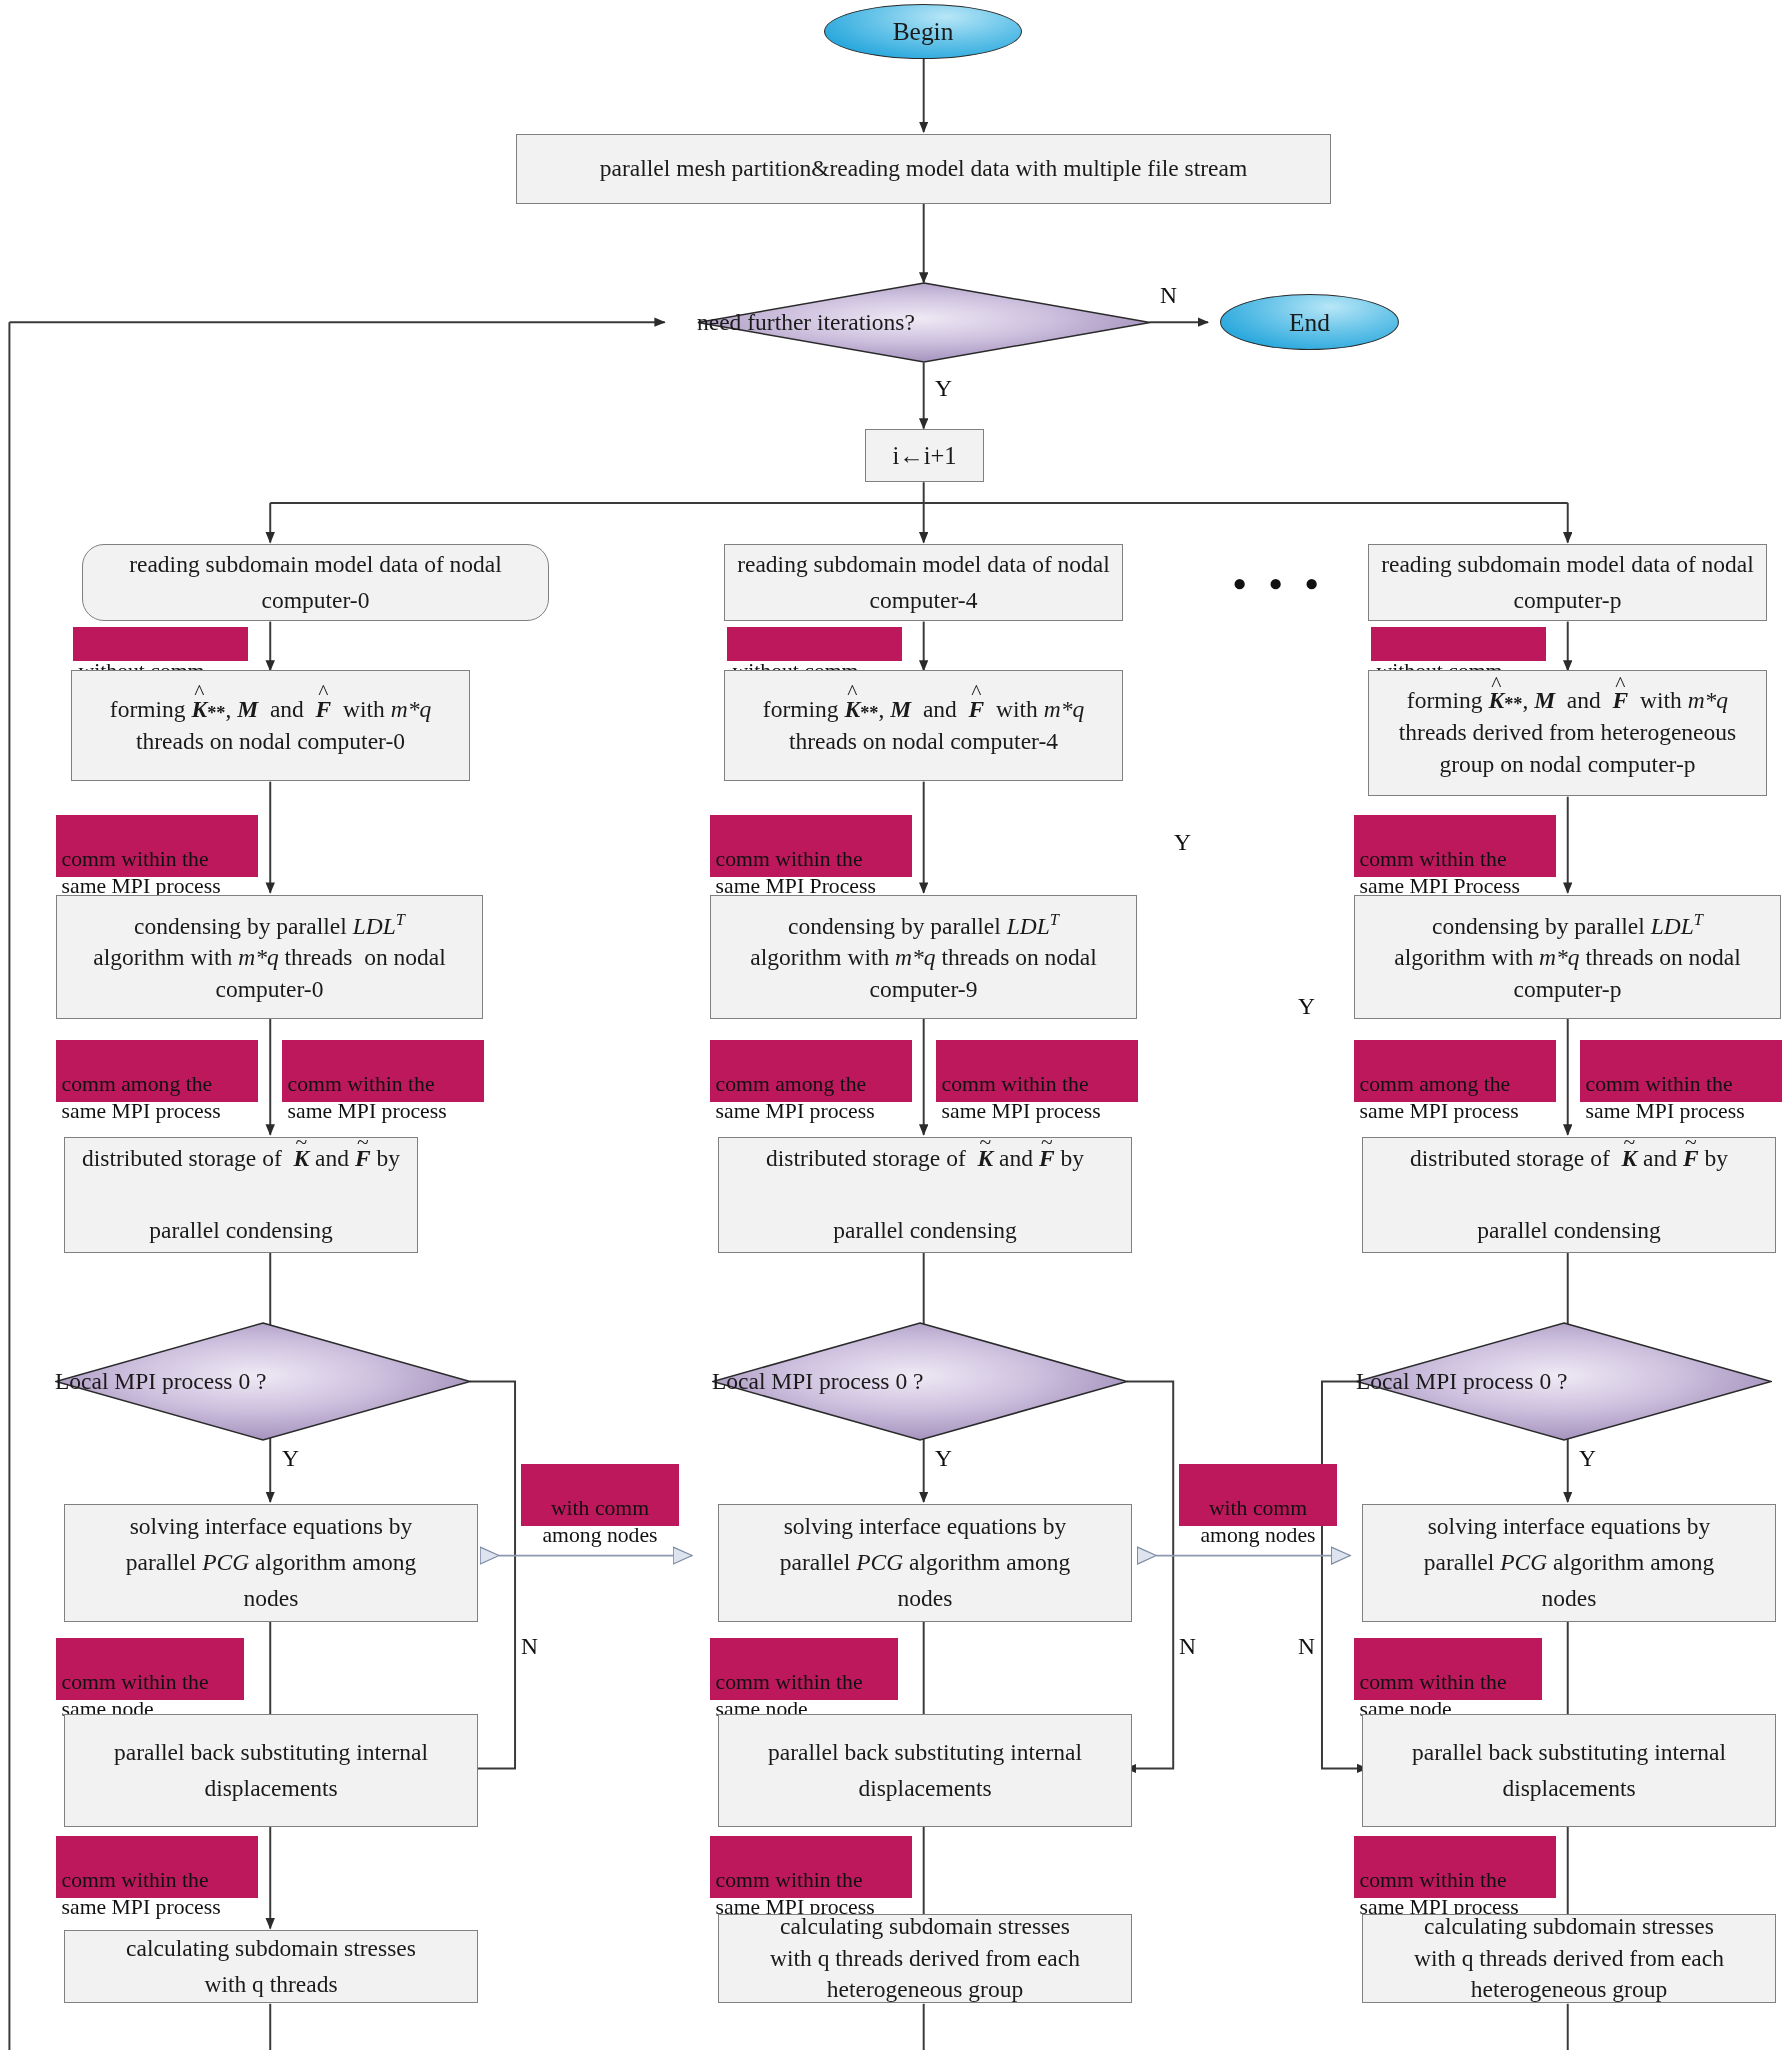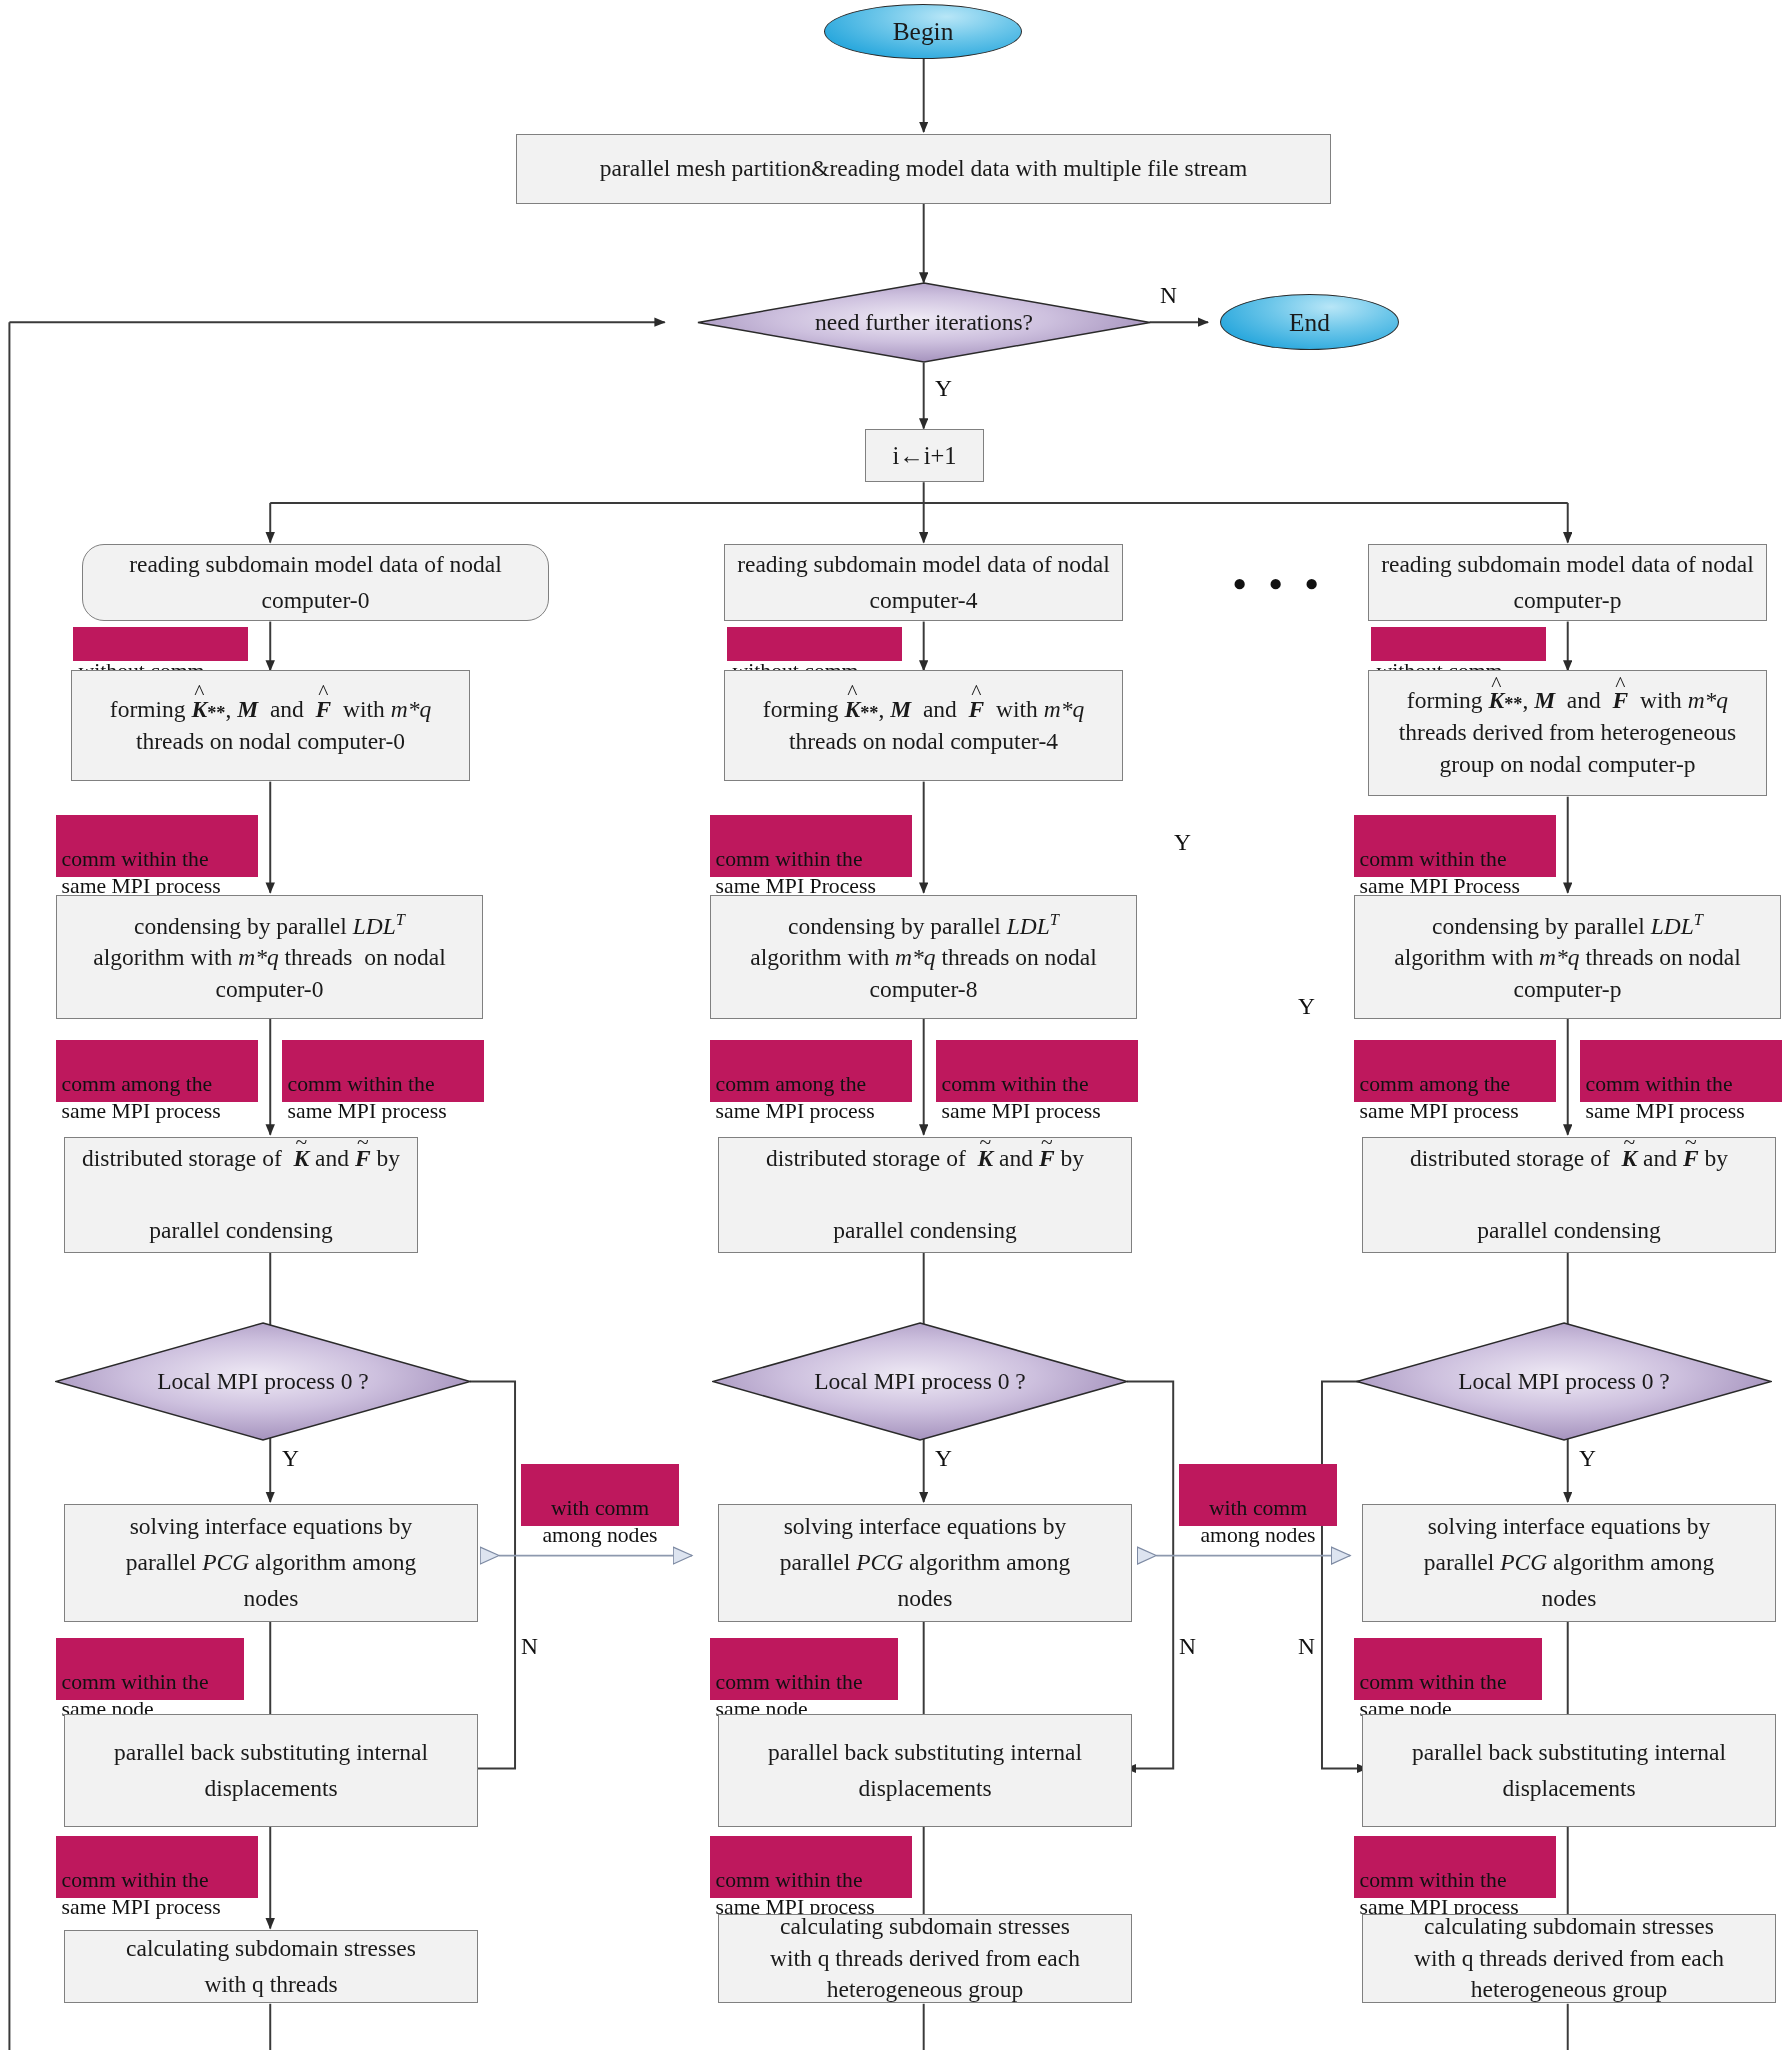--- a/index.html
+++ b/index.html
@@ -48,21 +48,20 @@
     background: radial-gradient(ellipse at 62% 22%, #b8e6f7 0%, #6ec7ea 38%, #2aa8dd 78%, #1f97cd 100%);
     display: flex;
     align-items: center;
     justify-content: center;
     font-size: 25.4px;
   }
   .diamond {
     position: absolute;
     display: flex;
     align-items: center;
-    justify-content: center;
     font-size: 23.5px;
   }
   .diamond > .dtext {
     position: relative;
     z-index: 2;
     text-align: center;
   }
   .diamond > svg {
     position: absolute;
     left: 0; top: 0;
@@ -331,21 +330,21 @@
     </span>
   </div>
   <div class="tag left" style="left:710px; top:815px; width:202px; height:62px;">
     <span>comm within the
 same MPI Process</span>
   </div>
   <div class="proc tight" style="left:710px; top:895px; width:427px; height:124px;">
     <span>
       condensing by parallel <em>LDL</em><span class="sup">T</span><br>
       algorithm with <em>m*q</em> threads on nodal<br>
-      <span>computer-8</span>
+      <span>computer-9</span>
     </span>
   </div>
   <div class="tag left" style="left:710px; top:1040px; width:202px; height:62px;">
     <span>comm among the
 same MPI process</span>
   </div>
   <div class="tag left" style="left:936px; top:1040px; width:202px; height:62px;">
     <span>comm within the
 same MPI process</span>
   </div>

